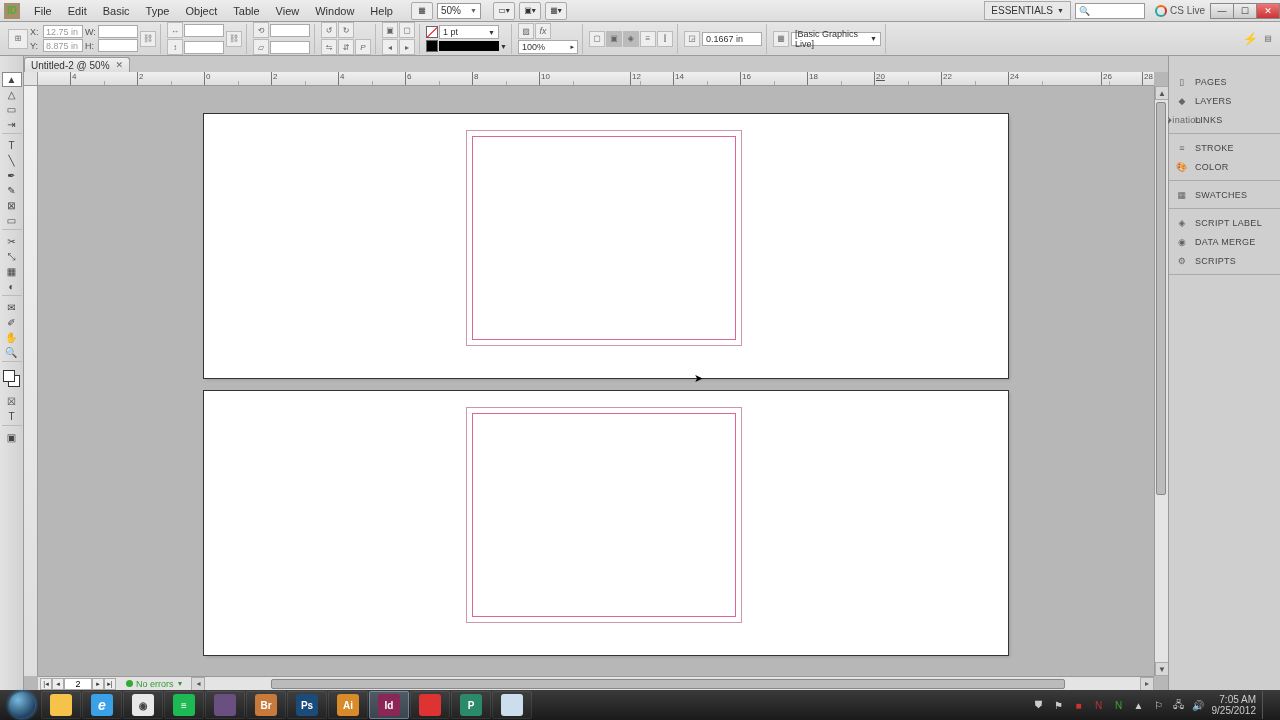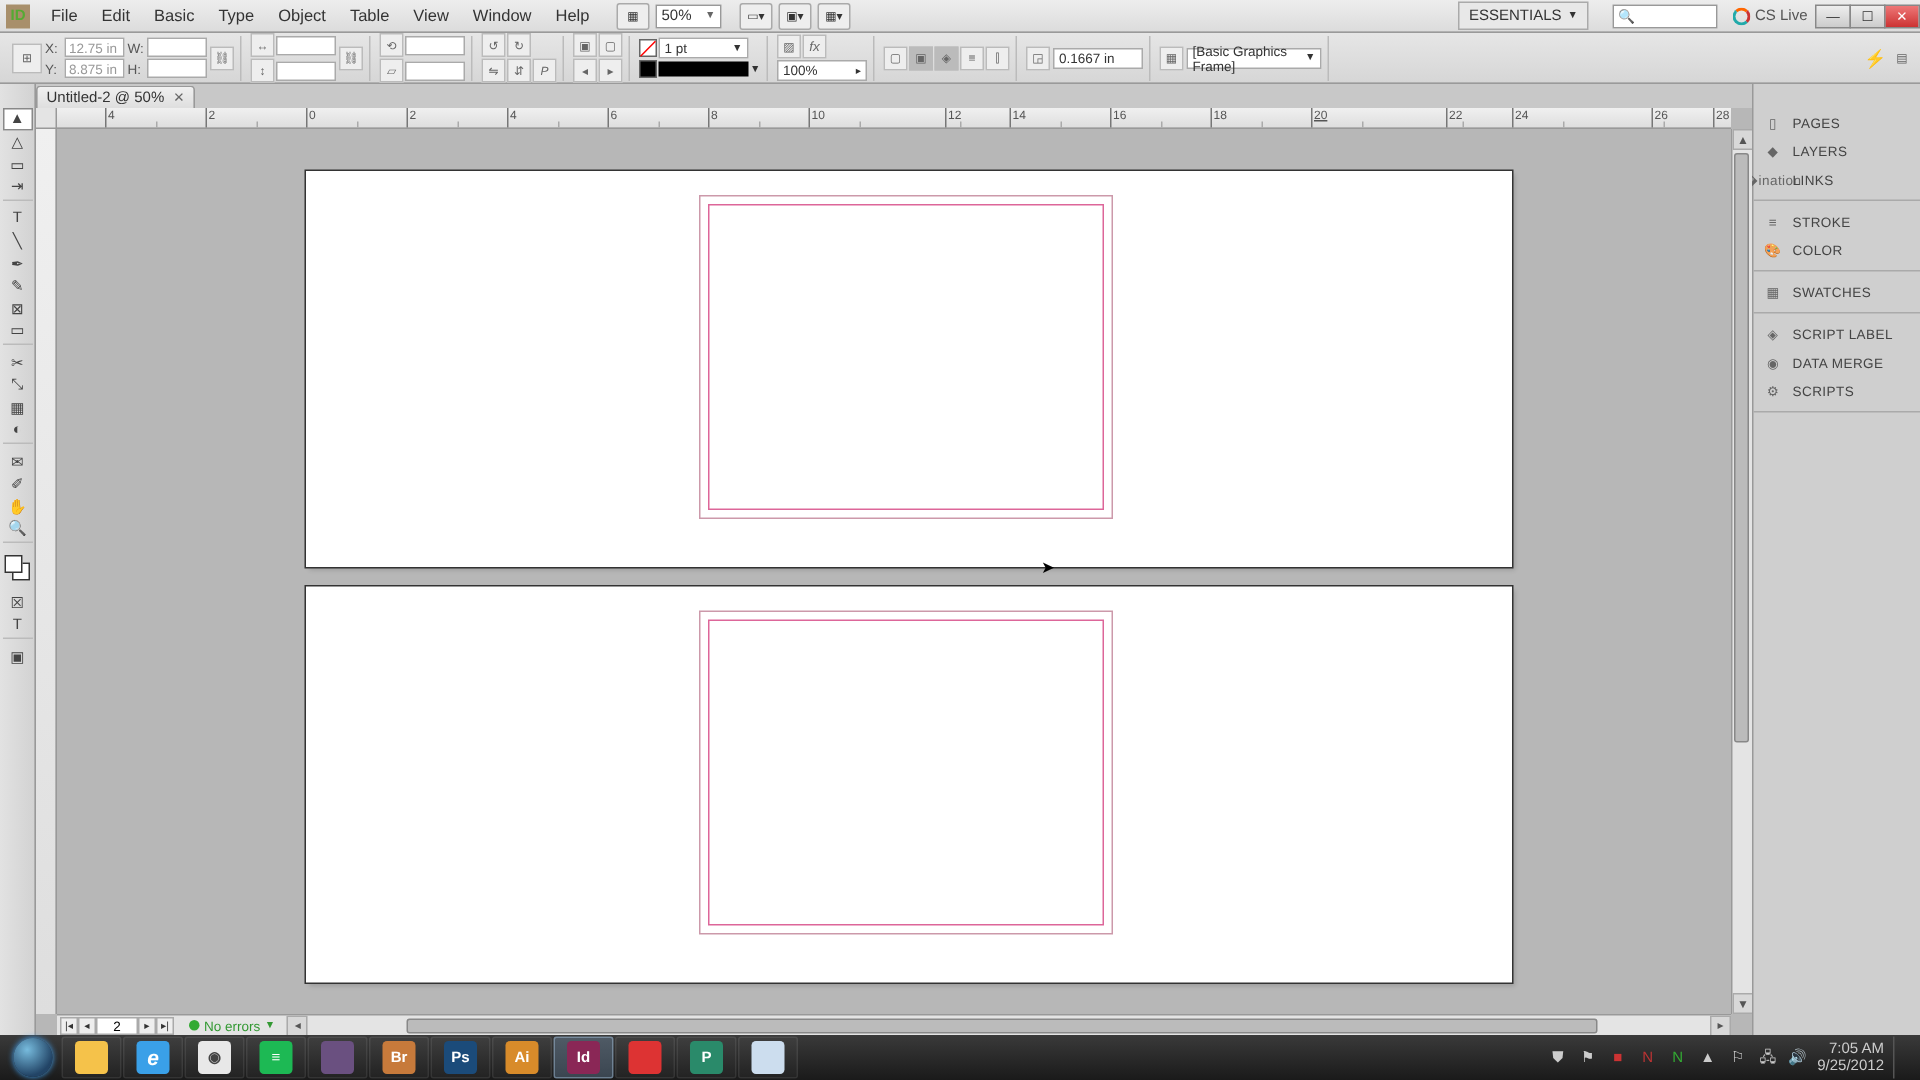--- a/index.html
+++ b/index.html
@@ -7,21 +7,21 @@
 
 
 .menubar { position:absolute; top:0; left:0; right:0; height:22px; background:linear-gradient(#ededed,#dcdcdc); border-bottom:1px solid #9a9a9a; display:flex; align-items:center; padding-left:4px; }
 .app-icon { width:16px; height:16px; background:#a88f6b; margin-right:6px; display:flex; align-items:center; justify-content:center; font-size:10px; color:#5a3; font-weight:bold;}
 .menubar .menu-item { padding:0 8px; height:22px; line-height:22px; cursor:default; }
 .menubar .sep { width:8px; }
 .menubar .icon-btn { width:22px; height:18px; border:1px solid #aaa; background:#eee; margin:0 2px; border-radius:2px; display:flex; align-items:center; justify-content:center; font-size:8px;}
 .menubar .zoom-box { width:44px; height:16px; border:1px solid #999; background:#fff; font-size:10px; padding:0 3px; line-height:14px; margin:0 2px; display:flex; align-items:center; justify-content:space-between;}
 .menubar .zoom-box .caret { font-size:7px; color:#666;}
 .menubar .right { margin-left:auto; display:flex; align-items:center; height:22px; }
-.workspace-btn { height:19px; background:#e8e8e8; border:1px solid #aaa; padding:0 6px; display:flex; align-items:center; gap:4px; font-size:10px; margin-right:16px;}
+.workspace-btn { height:19px; background:#e8e8e8; border:1px solid #aaa; padding:0 6px; display:flex; align-items:center; gap:4px; font-size:10px; margin-right:4px;}
 .search-box { width:70px; height:16px; border:1px solid #999; background:#fff; margin-right:4px; display:flex; align-items:center; padding:0 3px;}
 .search-box .mag { font-size:9px; color:#888;}
 .cs-live { display:flex; align-items:center; gap:3px; font-size:10px; color:#555; margin:0 6px;}
 .cs-live .ring { width:12px; height:12px; border:2px solid #2aa; border-radius:50%; border-top-color:#f60; border-right-color:#c33;}
 .winbtns { display:flex; }
 .winbtn { width:24px; height:16px; border:1px solid #888; background:linear-gradient(#eee,#ccc); display:flex; align-items:center; justify-content:center; font-size:9px; margin-left:-1px;}
 .winbtn.close { background:linear-gradient(#e77,#c33); color:#fff;}
 
 
 .controlbar { position:absolute; top:22px; left:0; right:0; height:34px; background:linear-gradient(#e6e6e6,#d6d6d6); border-bottom:1px solid #9a9a9a; display:flex; align-items:center; padding:0 4px; gap:2px; }
@@ -260,21 +260,21 @@
   </div>
   <div class="chunk">
     <div class="icon-sm">◲</div>
     <div class="combo">
         <span>0.1667 in</span>
       </div>
   </div>
   <div class="chunk">
     <div class="icon-sm">▦</div>
     <div class="combo big-combo">
-        <span>[Basic Graphics Frame]</span>
+        <span>[Basic Graphics Live]</span>
         <span class="caret">▼</span>
       </div>
   </div>
   <div class="right-ctrl">
     <div class="lightning">⚡</div>
     <div class="icon-sm" style="border:none;background:none;">▤</div>
   </div>
 </div>
 
 <div class="doctab-strip">
@@ -382,21 +382,21 @@
       <div class="tick" style="left: 592px;">12</div>
       <div class="tick minor" style="left: 601.5px;"></div>
       <div class="tick" style="left: 635px;">14</div>
       <div class="tick minor" style="left: 668.5px;"></div>
       <div class="tick" style="left: 702px;">16</div>
       <div class="tick minor" style="left: 735.5px;"></div>
       <div class="tick" style="left: 769px;">18</div>
       <div class="tick minor" style="left: 802.5px;"></div>
       <div class="tick" style="left: 836px; text-decoration: underline;">20</div>
       <div class="tick minor" style="left: 869.5px;"></div>
-      <div class="tick" style="left: 926px;">22</div>
+      <div class="tick" style="left: 903px;">22</div>
       <div class="tick minor" style="left: 936.5px;"></div>
       <div class="tick" style="left: 970px;">24</div>
       <div class="tick minor" style="left: 1003.5px;"></div>
       <div class="tick" style="left: 1063px;">26</div>
       <div class="tick minor" style="left: 1070.5px;"></div>
       <div class="tick" style="left: 1104px;">28</div>
     </div>
   <div class="vruler"></div>
 
   <div class="pasteboard">

